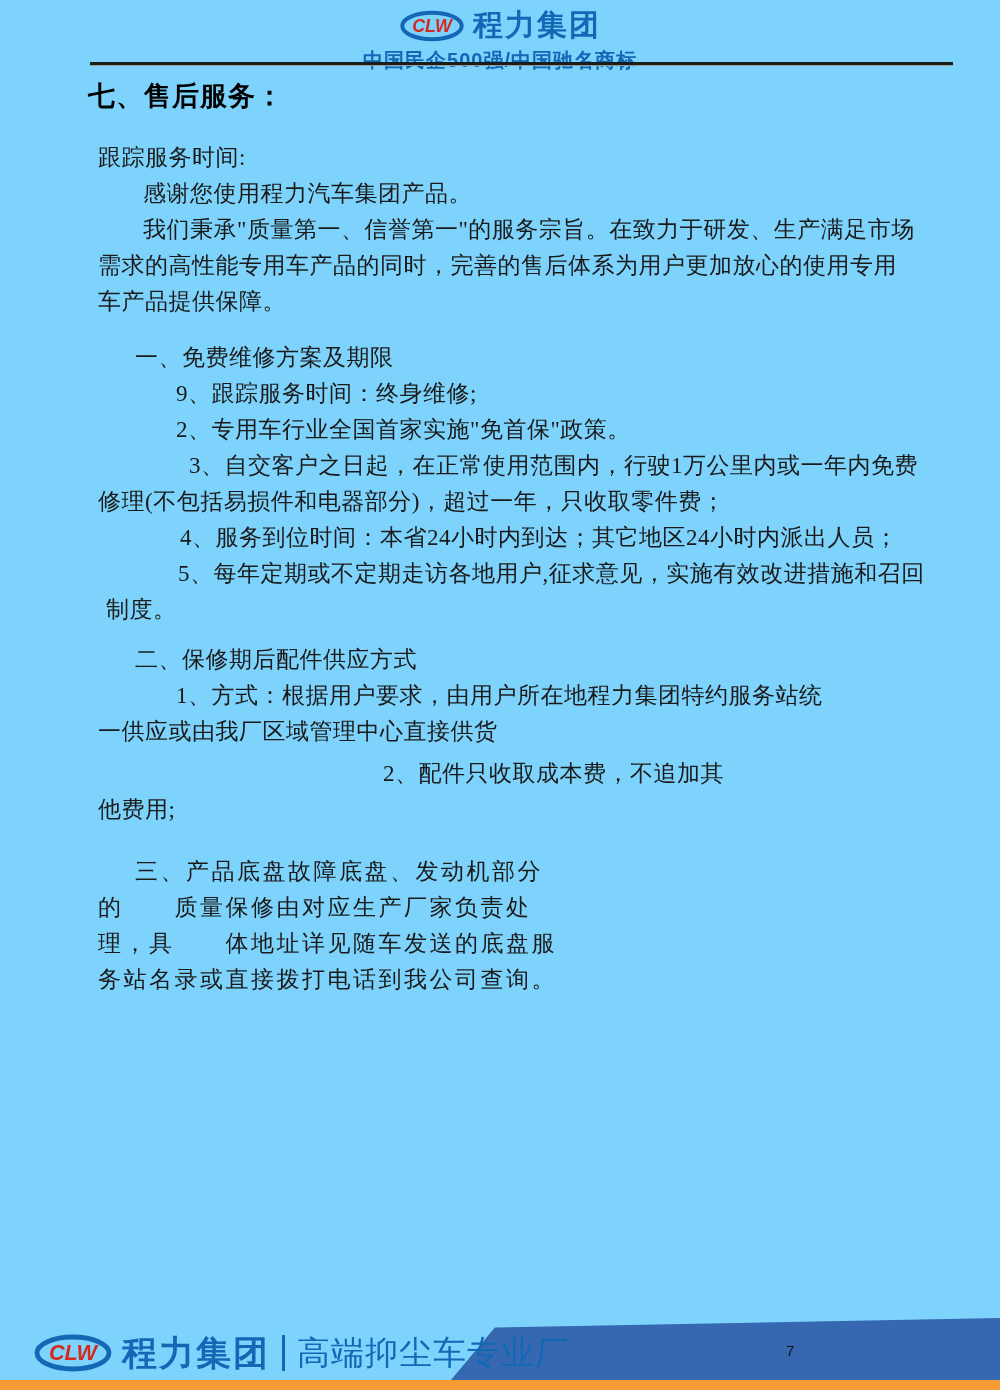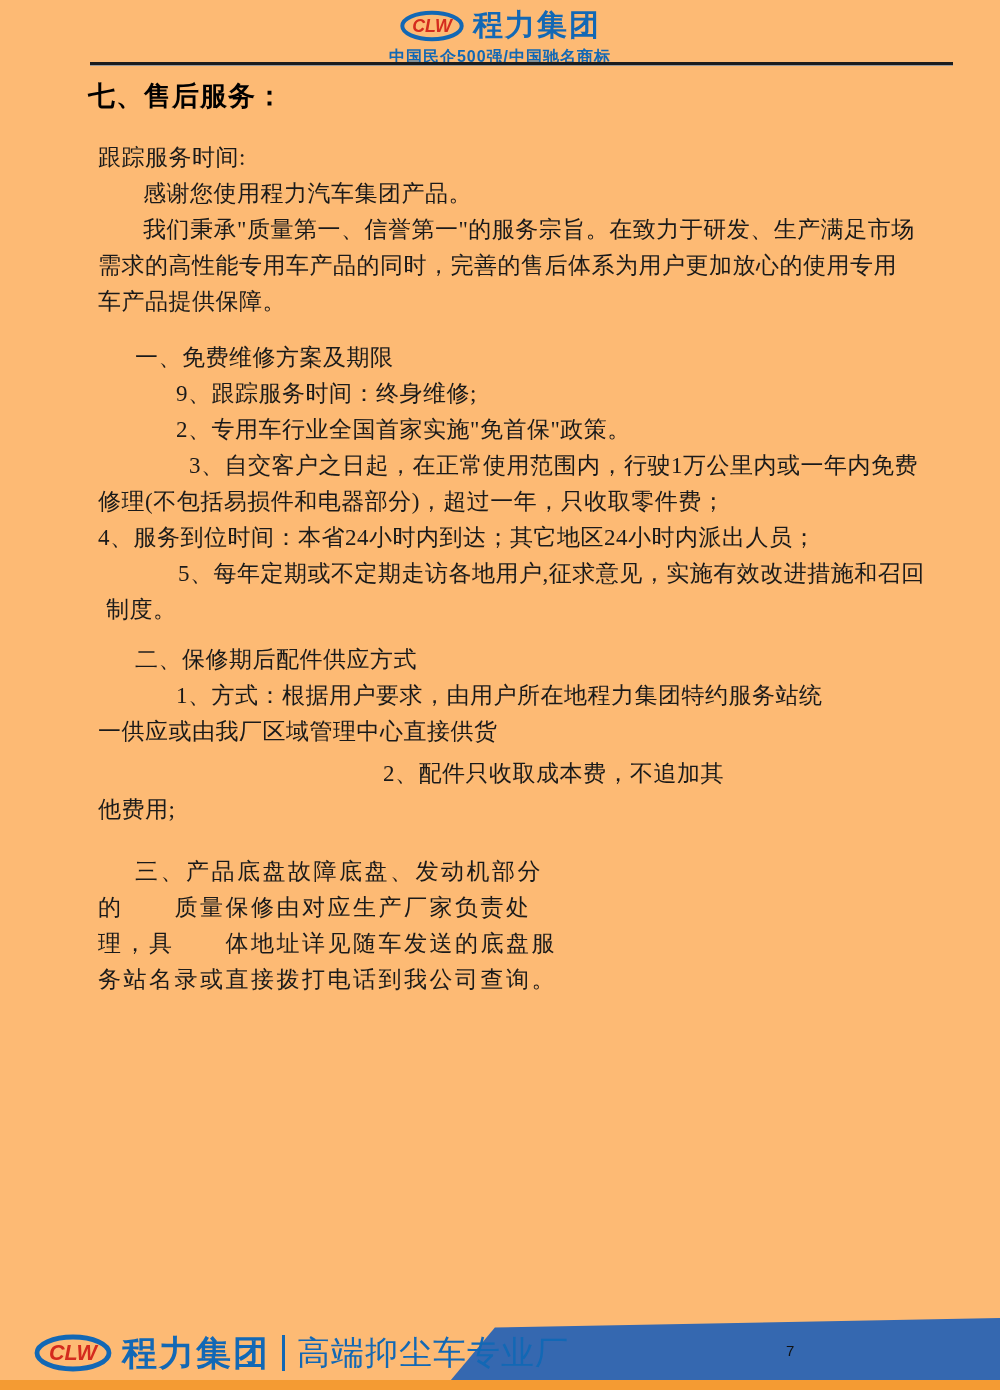--- a/index.html
+++ b/index.html
@@ -1,31 +1,31 @@
 <!DOCTYPE html>
 <html><head>
 <meta charset="utf-8">
 <style>
   html,body { margin:0; padding:0; background:#ffffff; }
   .page {
-    position:relative; width:1000px; height:1390px; background:#fdba74;
+    position:relative; width:1000px; height:1390px; background:#7dd3fc;
     font-family:"Liberation Serif", serif; color:#1a1a1a; overflow:hidden;
   }
 
   
   .header { position:absolute; top:0; left:0; width:100%; text-align:center; }
   .brand-row { display:flex; align-items:center; justify-content:center; gap:8px; margin-top:5px; }
   .brand-row .oval { width:66px; height:32px; }
   .brand-name {
     font-family:"Liberation Sans", sans-serif; font-weight:bold;
     font-size:30px; color:#1268B5; letter-spacing:2px;
   }
   .tagline {
     font-family:"Liberation Sans", sans-serif; font-weight:bold;
-    font-size:16px; color:#1268B5; margin-top:1px; letter-spacing:1px;
+    font-size:20px; color:#1268B5; margin-top:1px; letter-spacing:1px;
   }
   .divider {
     position:absolute; top:62px; left:90px; width:863px; height:3px;
     background:#1c1c1c; border-bottom:1px solid #9a9a9a;
   }
 
   
   .doc-title {
     position:absolute; top:78px; left:88px;
     font-family:Liberation Serif, serif; font-weight:bold;
@@ -35,21 +35,21 @@
   
   .content {
     position:absolute; top:140px; left:98px; width:826px;
     font-size:23px; line-height:36px; letter-spacing:0.5px;
   }
   .content .ln { white-space:nowrap; }
   .ind45 { margin-left:45px; }
   .ind37 { margin-left:37px; }
   .ind78 { margin-left:78px; }
   .ind80 { margin-left:80px; }
-  .ind82 { }
+  .ind82 { margin-left:82px; }
   .ind85 { margin-left:85px;text-align:center; }
   .ind8  { margin-left:8px; }
   .gap20 { margin-top:20px; }
   .gap14 { margin-top:14px; }
   .gap6  { margin-top:6px; }
   .gap26 { margin-top:26px; }
   .wide  { letter-spacing:2.5px; }
 
   
   .footer-banner {

